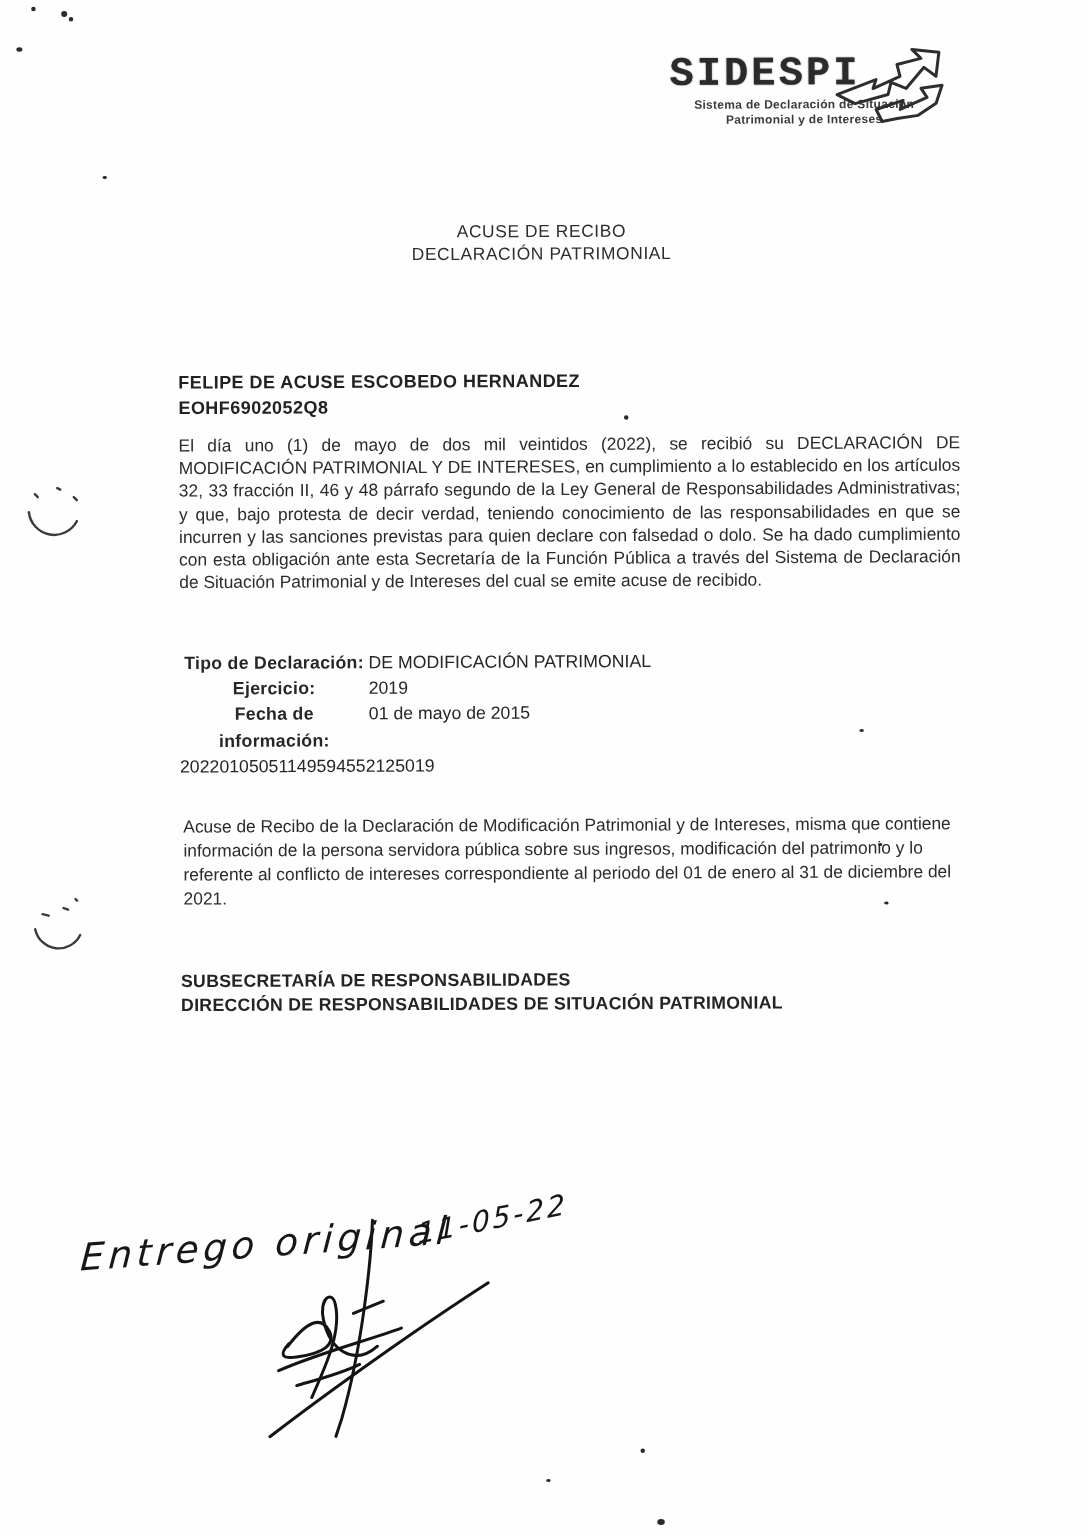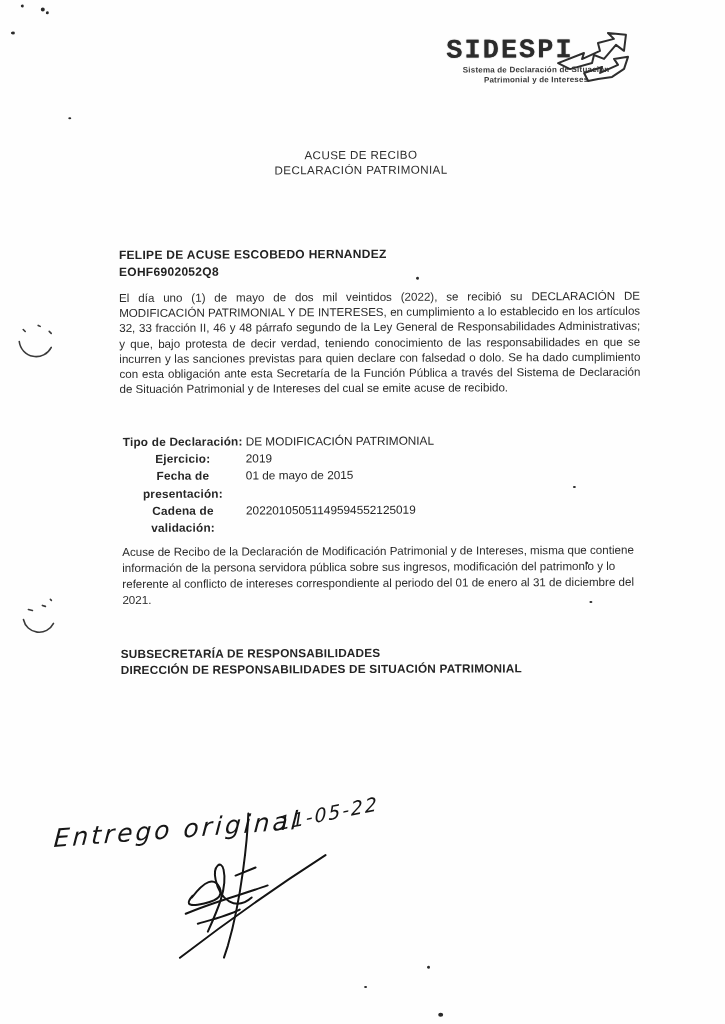--- a/index.html
+++ b/index.html
@@ -90,25 +90,24 @@
     <div class="fields">
       <div class="field-row">
         <span class="field-label">Tipo de Declaración:</span>
         <span class="field-value">DE MODIFICACIÓN PATRIMONIAL</span>
       </div>
       <div class="field-row">
         <span class="field-label">Ejercicio:</span>
         <span class="field-value">2019</span>
       </div>
       <div class="field-row">
-        <span class="field-label">Fecha de presentación:</span>
+        <span class="field-label">Fecha de información:</span>
         <span class="field-value">01 de mayo de 2015</span>
       </div>
       <div class="field-row">
-        <span class="field-label">Cadena de validación:</span>
         <span class="field-value">20220105051149594552125019</span>
       </div>
     </div>
 
     <p class="para2">Acuse de Recibo de la Declaración de Modificación Patrimonial y de Intereses, misma que contiene información de la persona servidora pública sobre sus ingresos, modificación del patrimonio y lo referente al conflicto de intereses correspondiente al periodo del 01 de enero al 31 de diciembre del 2021.</p>
 
     <div class="doc-footer">
       <div>SUBSECRETARÍA DE RESPONSABILIDADES</div>
       <div>DIRECCIÓN DE RESPONSABILIDADES DE SITUACIÓN PATRIMONIAL</div>
     </div>

